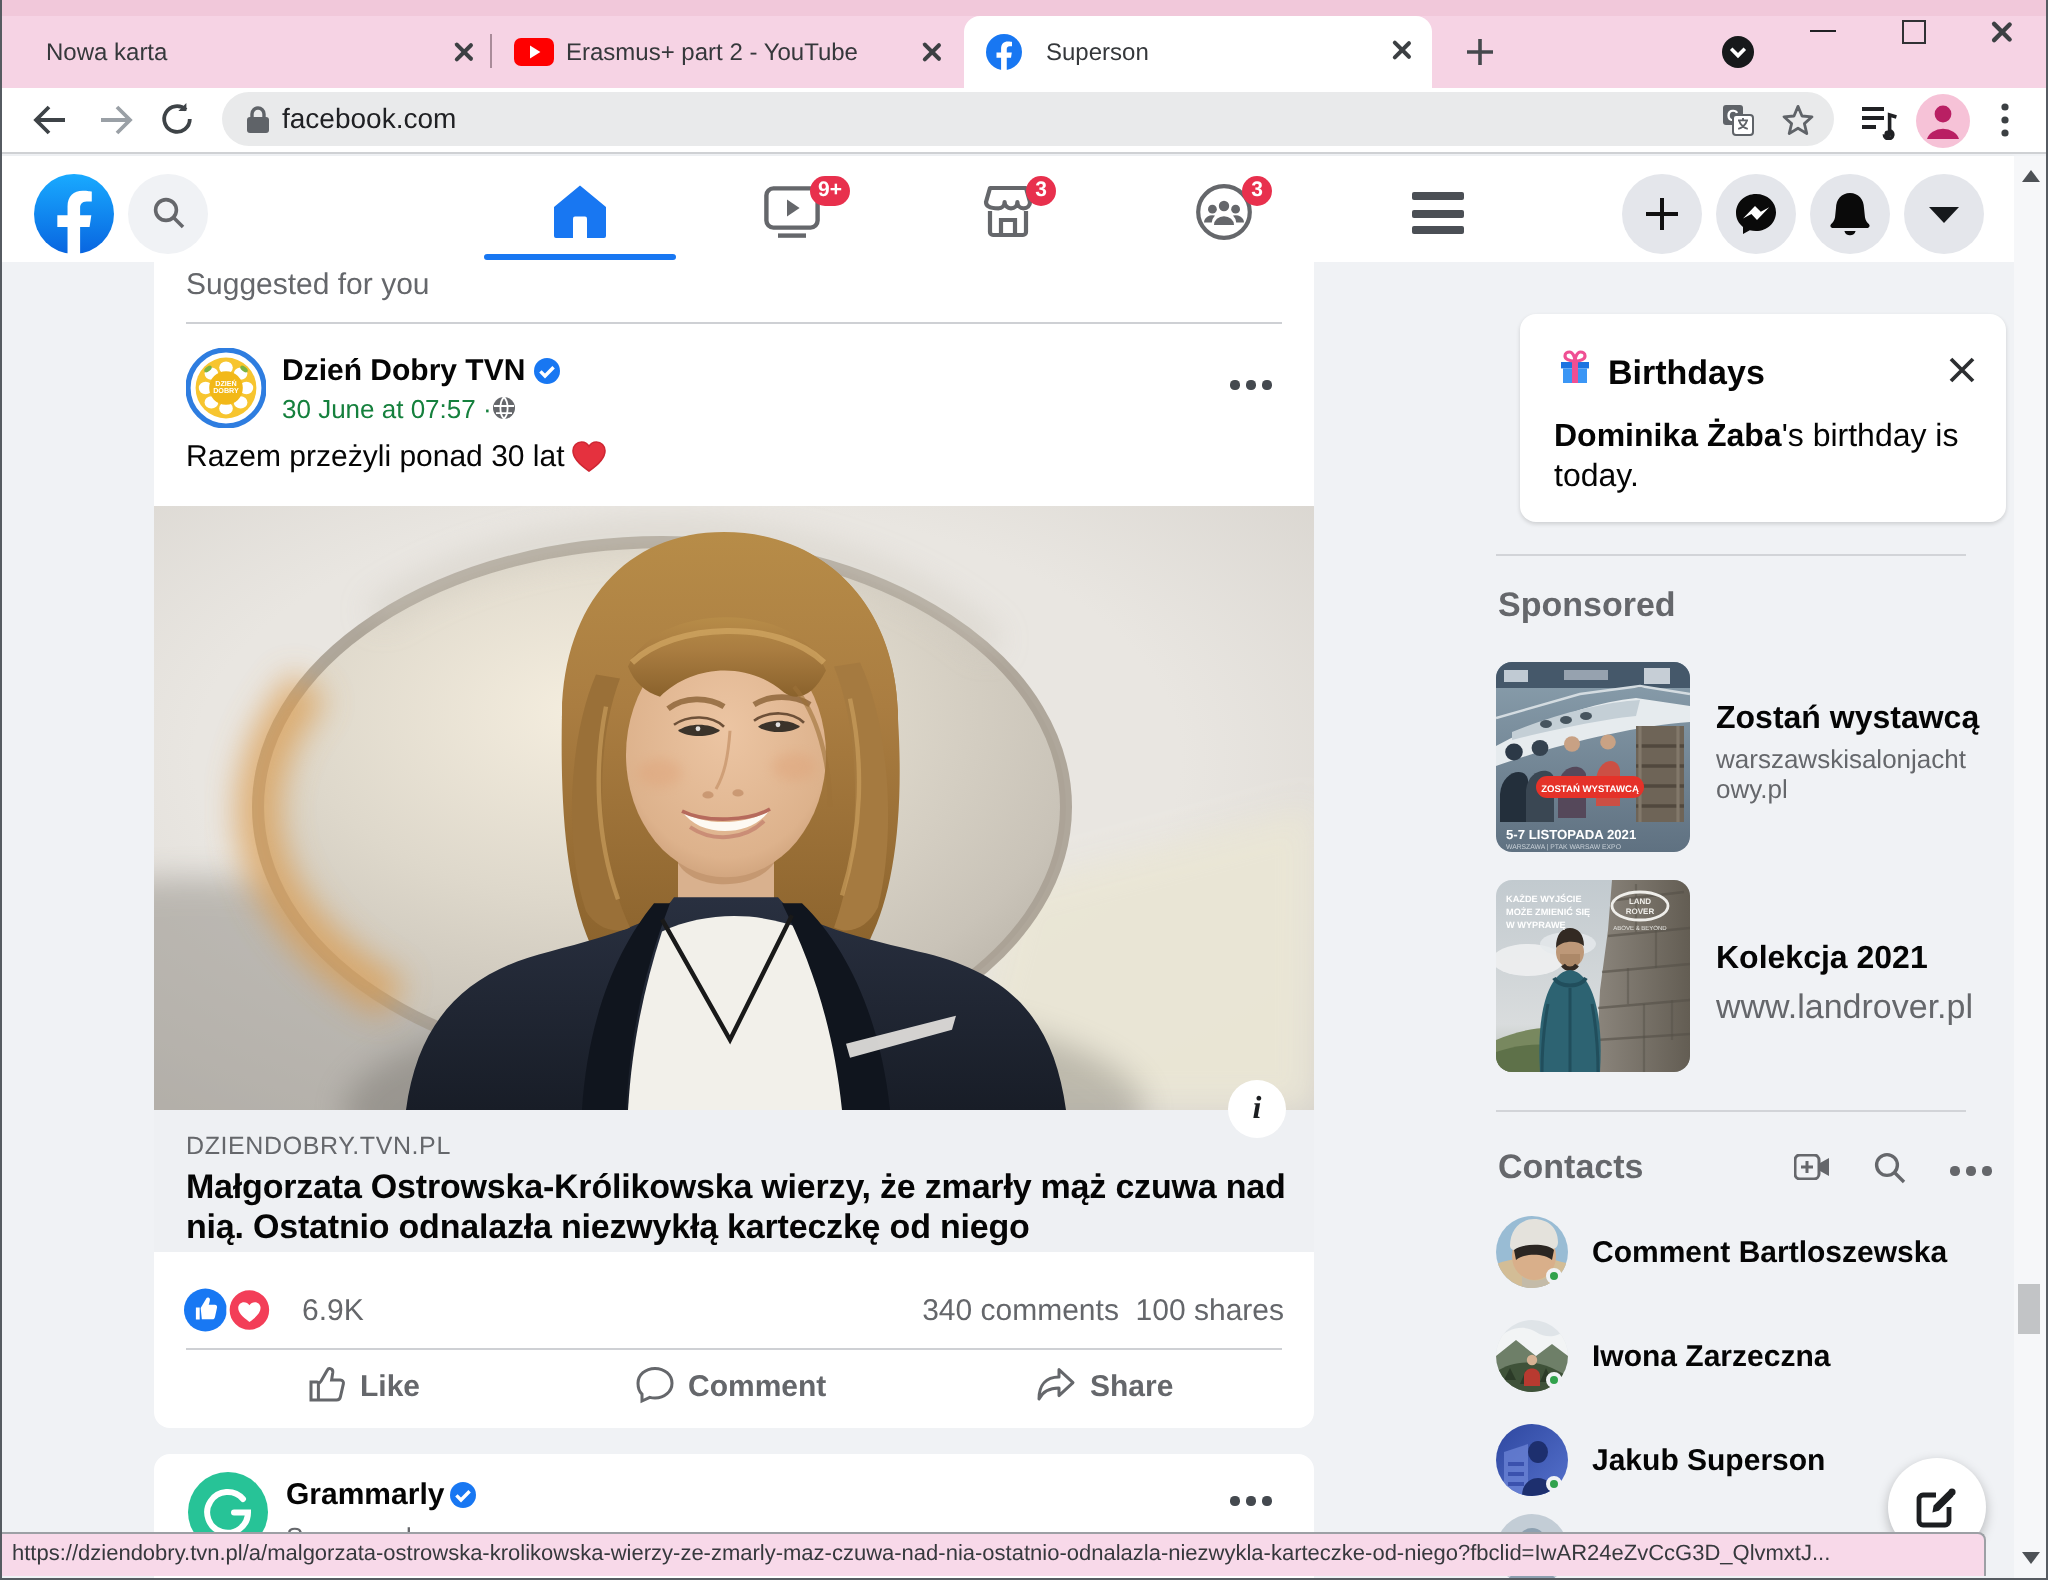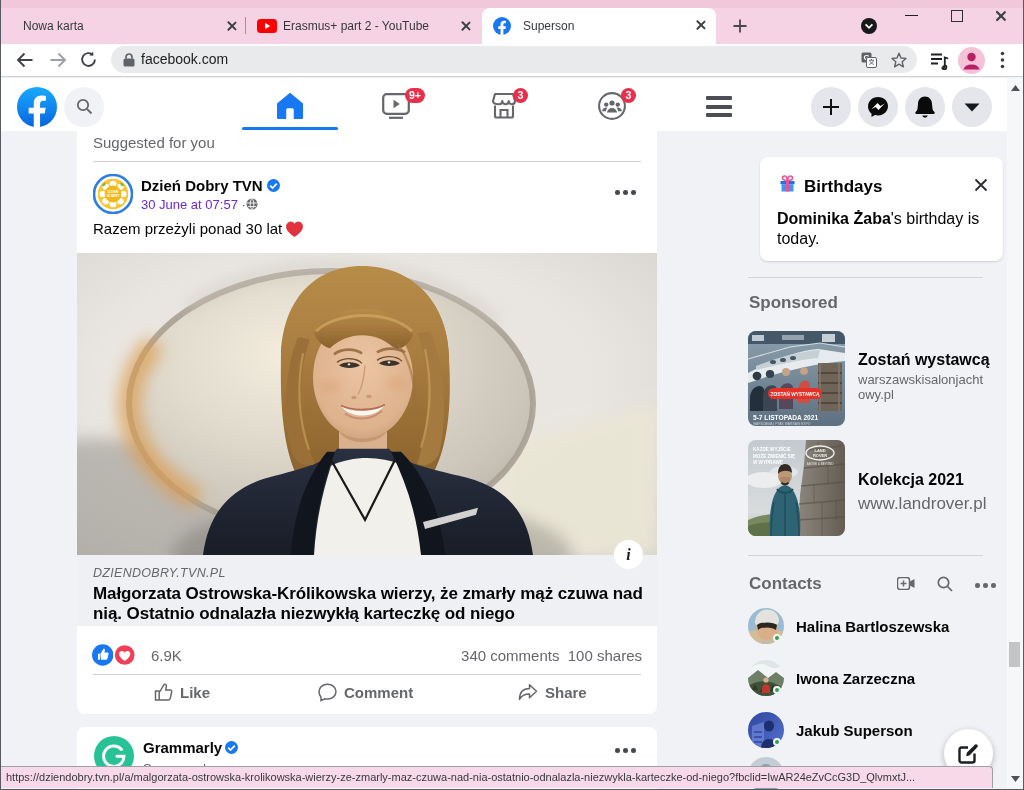--- a/index.html
+++ b/index.html
@@ -237,21 +237,21 @@
           </g>
         <circle cx="20" cy="20" r="8.4" fill="#f2b818"></circle>
         <text x="20" y="19" font-size="3.6" fill="#fff" text-anchor="middle" font-weight="bold" font-family="Liberation Sans">DZIEŃ</text>
         <text x="20" y="22.6" font-size="3.6" fill="#fff" text-anchor="middle" font-weight="bold" font-family="Liberation Sans">DOBRY</text>
       </svg>
       <div class="abs" style="left:64px; top:46px; font-size:15px; font-weight:bold; color:#050505;">Dzień Dobry TVN</div>
       <svg class="abs" style="left:190px; top:47.5px;" width="13" height="13" viewBox="0 0 13 13">
           <circle cx="6.5" cy="6.5" r="6.5" fill="#1877f2"></circle>
           <path d="M3.2 6.7 L5.5 9 L9.8 4.6" stroke="#fff" stroke-width="1.7" fill="none"></path>
         </svg>
-      <div class="abs" style="left:64px; top:66px; font-size:13px; color:#6d28d9;">30 June at 07:57 · </div>
+      <div class="abs" style="left:64px; top:66px; font-size:13px; color:#15803d;">30 June at 07:57 · </div>
       <svg class="abs" style="left:169px; top:67px;" width="12" height="12" viewBox="0 0 12 12">
           <circle cx="6" cy="6" r="5.5" fill="#65676b"></circle>
           <path d="M1 5 h10 M2 8.6 h8 M6 0.5 c-2.4 2.4 -2.4 8.6 0 11 M6 0.5 c2.4 2.4 2.4 8.6 0 11" stroke="#fff" stroke-width="0.9" fill="none"></path>
         </svg>
       <div class="dots3" style="left:538px; top:58px;">
           <span></span>
           <span></span>
           <span></span>
         </div>
       <div class="abs" style="left:16px; top:89px; font-size:15px; color:#050505;">Razem przeżyli ponad 30 lat <svg style="vertical-align:-3px;" width="17" height="16" viewBox="0 0 17 16">
@@ -340,21 +340,21 @@
         <path d="M233 86 C220 120 221 174 238 210 C230 214 221 210 216 202 C205 170 207 116 221 84 Z" fill="#9a7038"></path>
         <path d="M340 80 C354 114 354 172 340 210 C348 214 357 210 362 200 C371 164 368 110 353 78 Z" fill="#a57a40"></path>
         <path d="M237 80 C251 48 321 46 336 82 C330 94 322 98 315 93 C297 77 269 79 253 95 C246 93 240 88 237 80 Z" fill="url(#hairg)"></path>
         <path d="M239 78 C260 58 312 56 335 78" stroke="#d3a864" stroke-width="3" fill="none" opacity="0.7"></path>
         <path d="M226 100 C220 130 221 165 232 196" stroke="#d3a864" stroke-width="2.2" fill="none" opacity="0.55"></path>
         <path d="M348 96 C355 128 354 162 344 194" stroke="#d3a864" stroke-width="2.2" fill="none" opacity="0.55"></path>
         <path d="M320 90 C332 104 338 128 338 150" stroke="#9c7238" stroke-width="2.2" fill="none" opacity="0.6"></path>
       </svg>
 
       <div class="abs" style="left:0; top:424px; width:580px; height:71px; background:#eef0f3;"></div>
-      <div class="abs" style="left:16px; top:435px; font-size:12.5px; color:#65676b; letter-spacing:0.3px;font-style:italic;">DZIENDOBRY.TVN.PL</div>
+      <div class="abs" style="left:16px; top:435px; font-size:12.5px; color:#65676b; letter-spacing:0.3px;">DZIENDOBRY.TVN.PL</div>
       <div class="abs" style="left:16px; top:452.5px; width:566px; font-size:17px; font-weight:bold; color:#050505; line-height:20px; letter-spacing:-0.1px;">Małgorzata Ostrowska-Królikowska wierzy, że zmarły mąż czuwa nad<br>nią. Ostatnio odnalazła niezwykłą karteczkę od niego</div>
 
       <div class="abs" style="left:613px; left:537px; top:409px; width:29px; height:29px; border-radius:50%; background:#fff; color:#1c1e21; font-weight:bold; font-size:16px; text-align:center; line-height:29px; font-family:'Liberation Serif',serif; font-style:italic;">i</div>
 
       <svg class="abs" style="left:15px; top:513px;" width="44" height="22" viewBox="0 0 37 18">
         <circle cx="9" cy="9" r="9" fill="#1878f3"></circle>
           <path d="M5 8 h1.6 v5 H5 Z M7 8.2 L9.5 4 c.2-.4 1.4-.3 1.4.6 c0 .8-.5 2.2-.5 2.2 h2.6 c.6 0 1 .6.9 1.1 l-.9 4.1 c-.1.5-.5.9-1 .9 H7.5 Z" fill="#fff"></path>
         <circle cx="27.5" cy="9" r="9" fill="#f33e58" stroke="#fff" stroke-width="1.4"></circle>
           <path d="M27.5 14 c-3.2-2.2-4.7-4-4.7-5.9 c0-1.4 1.1-2.4 2.4-2.4 c.9 0 1.8.5 2.3 1.3 c.5-.8 1.4-1.3 2.3-1.3 c1.3 0 2.4 1 2.4 2.4 c0 1.9-1.5 3.7-4.7 5.9 Z" fill="#fff"></path>
       </svg>
@@ -516,21 +516,21 @@
 
       <div class="avatar36" style="left:0; top:477px;"><svg width="36" height="36" viewBox="0 0 36 36">
         <rect width="36" height="36" fill="#99bcd4"></rect>
         <path d="M0 24 C10 20 26 20 36 24 L36 36 L0 36 Z" fill="#d3bd96"></path>
         <ellipse cx="19" cy="20" rx="11" ry="12" fill="#d9af8a"></ellipse>
         <path d="M7 15 C7 6 13 1.5 19 1.5 C26 1.5 31 6 31 13 C31 16 29 17 27 16 L9 17 C8 17 7 16 7 15 Z" fill="#e4e2dc"></path>
         <path d="M9 17 C13 13.5 26 13.5 29 17 L28 22 C24 18.5 14 18.5 10 22 Z" fill="#2b2622"></path>
         <path d="M13 30 C16 33 23 33 26 30 L26 36 L13 36 Z" fill="#c4bba8"></path>
       </svg></div>
       <div class="greendot" style="left:25px; top:503px;"></div>
-      <div class="abs cname" style="left:48px; top:487px;">Halina Bartloszewska</div>
+      <div class="abs cname" style="left:48px; top:487px;">Comment Bartloszewska</div>
 
       <div class="avatar36" style="left:0; top:529px;"><svg width="36" height="36" viewBox="0 0 36 36">
         <rect width="36" height="36" fill="#dfe4e8"></rect>
         <path d="M0 10 C6 4 14 2 20 6 C26 10 32 8 36 4 L36 20 L0 20 Z" fill="#f2f4f5"></path>
         <path d="M0 18 L10 10 L20 18 L28 12 L36 18 L36 36 L0 36 Z" fill="#6e7f68"></path>
         <path d="M0 26 C8 20 20 20 28 24 L36 28 L36 36 L0 36 Z" fill="#3f5239"></path>
         <path d="M4 30 L7 24 L10 30 Z M12 32 L15 25 L18 32 Z M22 31 L25 24 L28 31 Z" fill="#2c3b28"></path>
         <circle cx="18" cy="20" r="2.6" fill="#d8b294"></circle>
         <path d="M14 28 C14 23 22 23 22 28 L22 33 L14 33 Z" fill="#b83a30"></path>
       </svg></div>

